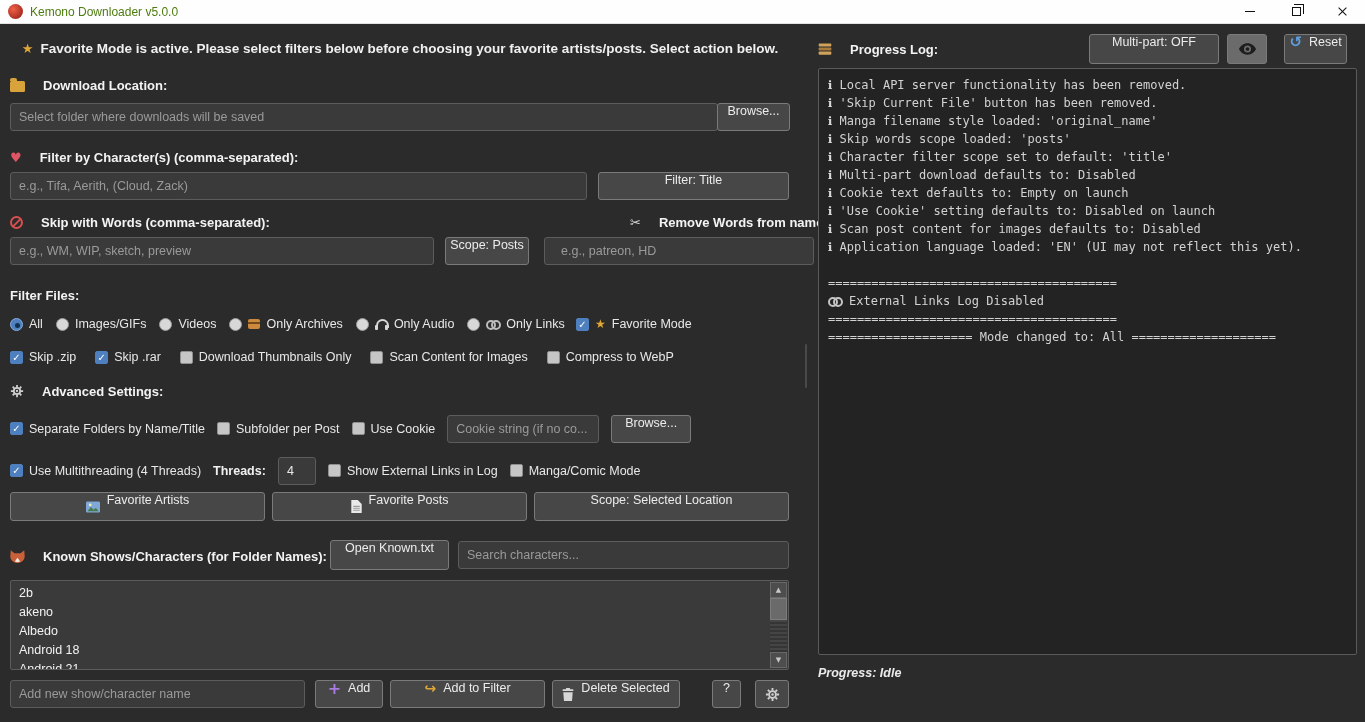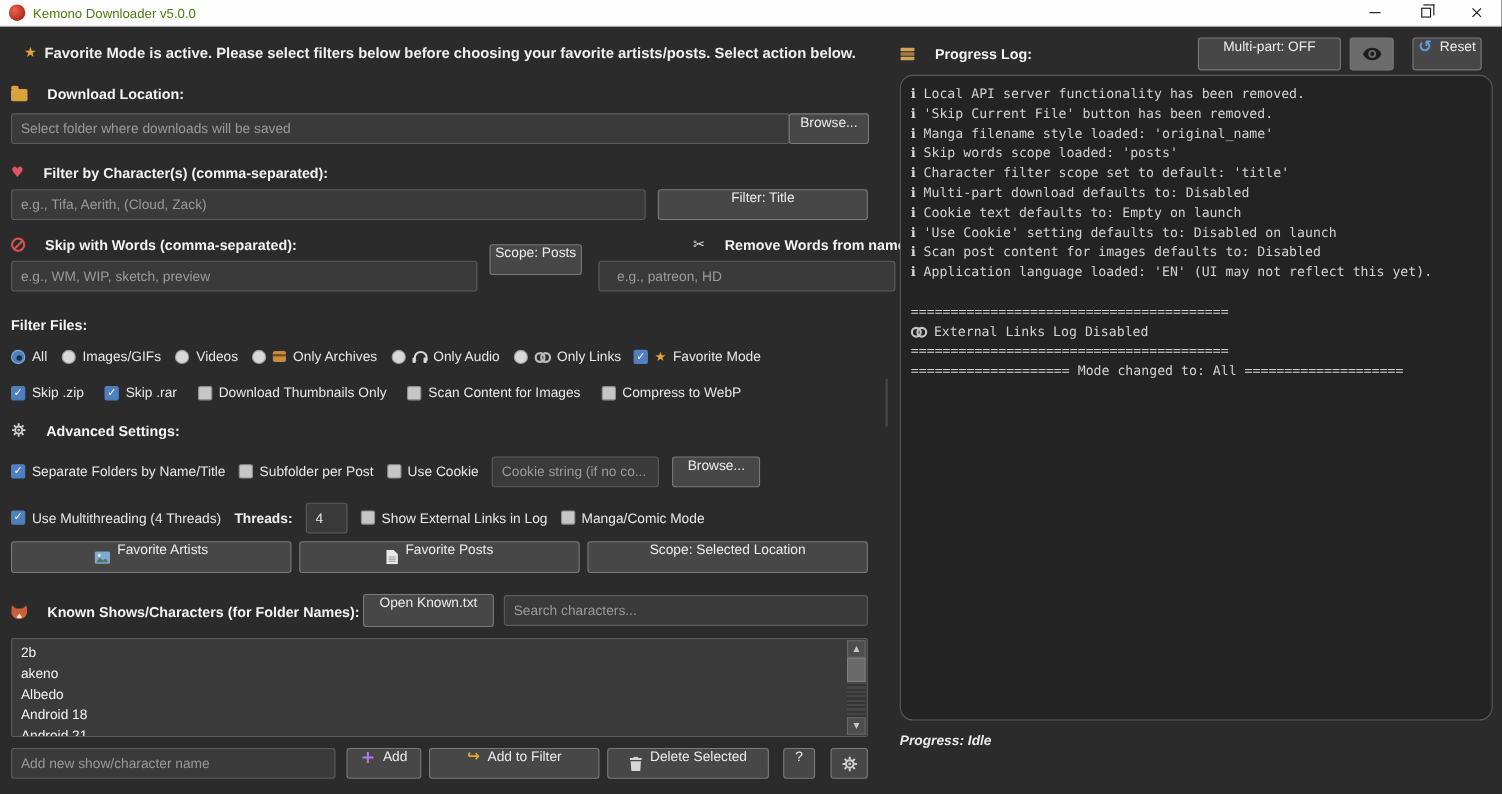--- a/index.html
+++ b/index.html
@@ -82,21 +82,21 @@
 .list-item{padding:2px 8px;font-size:12.5px;color:#f2f2f2;height:19px}
 .sb{position:absolute;right:1px;top:1px;bottom:1px;width:17px;background:repeating-linear-gradient(0deg,#353535 0 2px,#454545 2px 4px);display:flex;flex-direction:column}
 .sb-btn{height:16px;background:#4d4d4d;border:1px solid #686868;display:flex;align-items:center;justify-content:center;flex:none}
 .sb-btn::before{font-family:"DejaVu Sans",sans-serif;font-size:7px;color:#c8c8c8}
 .sb-up::before{content:"▲"}
 .sb-down::before{content:"▼"}
 .sb-track{flex:1;position:relative}
 .sb-thumb{position:absolute;left:0;top:0;width:100%;height:22px;background:#6a6a6a;border:1px solid #7d7d7d}
 
 
-.log{position:absolute;left:6px;top:44px;width:539px;height:587px;background:#232323;border:1px solid #5a5a5a;border-radius:12px;padding:7px 9px;font-family:"DejaVu Sans Mono","Liberation Mono",monospace;font-size:12px;line-height:18px;color:#d2d2d2;overflow:hidden}
+.log{position:absolute;left:6px;top:44px;width:539px;height:587px;background:#232323;border:1px solid #5a5a5a;border-radius:2px;padding:7px 9px;font-family:"DejaVu Sans Mono","Liberation Mono",monospace;font-size:12px;line-height:18px;color:#d2d2d2;overflow:hidden}
 .log-line{display:flex;align-items:center;gap:7px;min-height:18px}
 .line-text{white-space:pre}
 .line-ic{display:none;flex:none}
 .line-ic.ic-info{display:block;font-family:"DejaVu Sans",sans-serif;font-weight:bold;font-size:12px;color:#d8d8d8}
 .line-ic.ic-info::before{content:"ℹ"}
 .line-ic.ic-link{display:block;position:relative;width:14px;height:10px}
 .line-ic.ic-link::before,.line-ic.ic-link::after{content:"";position:absolute;top:1px;width:6px;height:6px;border:2px solid #c4c4c4;border-radius:50%}
 .line-ic.ic-link::before{left:0}
 .line-ic.ic-link::after{left:5px}
 .status{font-weight:bold;font-style:italic;font-size:12.5px;color:#eaeaea}
@@ -147,21 +147,21 @@
 
   <div class="label-row abs" style="left:10px;top:190px">
     <span class="ic-noentry"></span>
     <span>Skip with Words (comma-separated):</span>
   </div>
   <div class="label-row abs" style="left:630px;top:190px">
     <span class="glyph scissors">✂</span>
     <span>Remove Words from name:</span>
   </div>
   <input class="input abs" style="left: 10px; top: 213px; width: 424px;" placeholder="e.g., WM, WIP, sketch, preview">
-  <div class="btn abs" style="left:445px;top:198px;width:84px">
+  <div class="btn abs" style="left:445px;top:213px;width:84px">
     <span>Scope: Posts</span>
   </div>
   <input class="input abs" style="left: 544px; top: 213px; width: 270px; padding-left: 16px;" placeholder="e.g., patreon, HD">
 
   <div class="label-row abs" style="left:10px;top:263px">
     <span>Filter Files:</span>
   </div>
 
   <div class="radio-row abs" style="left:10px;top:292px">
 
@@ -334,21 +334,21 @@
 
   <input class="input abs" style="left: 10px; top: 656px; width: 295px;" placeholder="Add new show/character name">
   <div class="btn abs" style="left:315px;top:656px;width:68px">
     <span class="glyph plus">+</span>
     <span>Add</span>
   </div>
   <div class="btn abs" style="left:390px;top:656px;width:155px">
     <span class="glyph arrow-orange">↪</span>
     <span>Add to Filter</span>
   </div>
-  <div class="btn abs" style="left:552px;top:656px;width:147px">
+  <div class="btn abs" style="left:552px;top:656px;width:128px">
     <span class="svg-ic">
         <svg width="12" height="13" viewBox="0 0 20 22">
           <path fill="#d6d6d6" d="M7 0h6l1 2h5v3H1V2h5zM2 7h16l-1.2 15H3.2z"></path>
         </svg>
       </span>
     <span>Delete Selected</span>
   </div>
   <div class="btn abs" style="left:712px;top:656px;width:29px">
     <span>?</span>
   </div>

